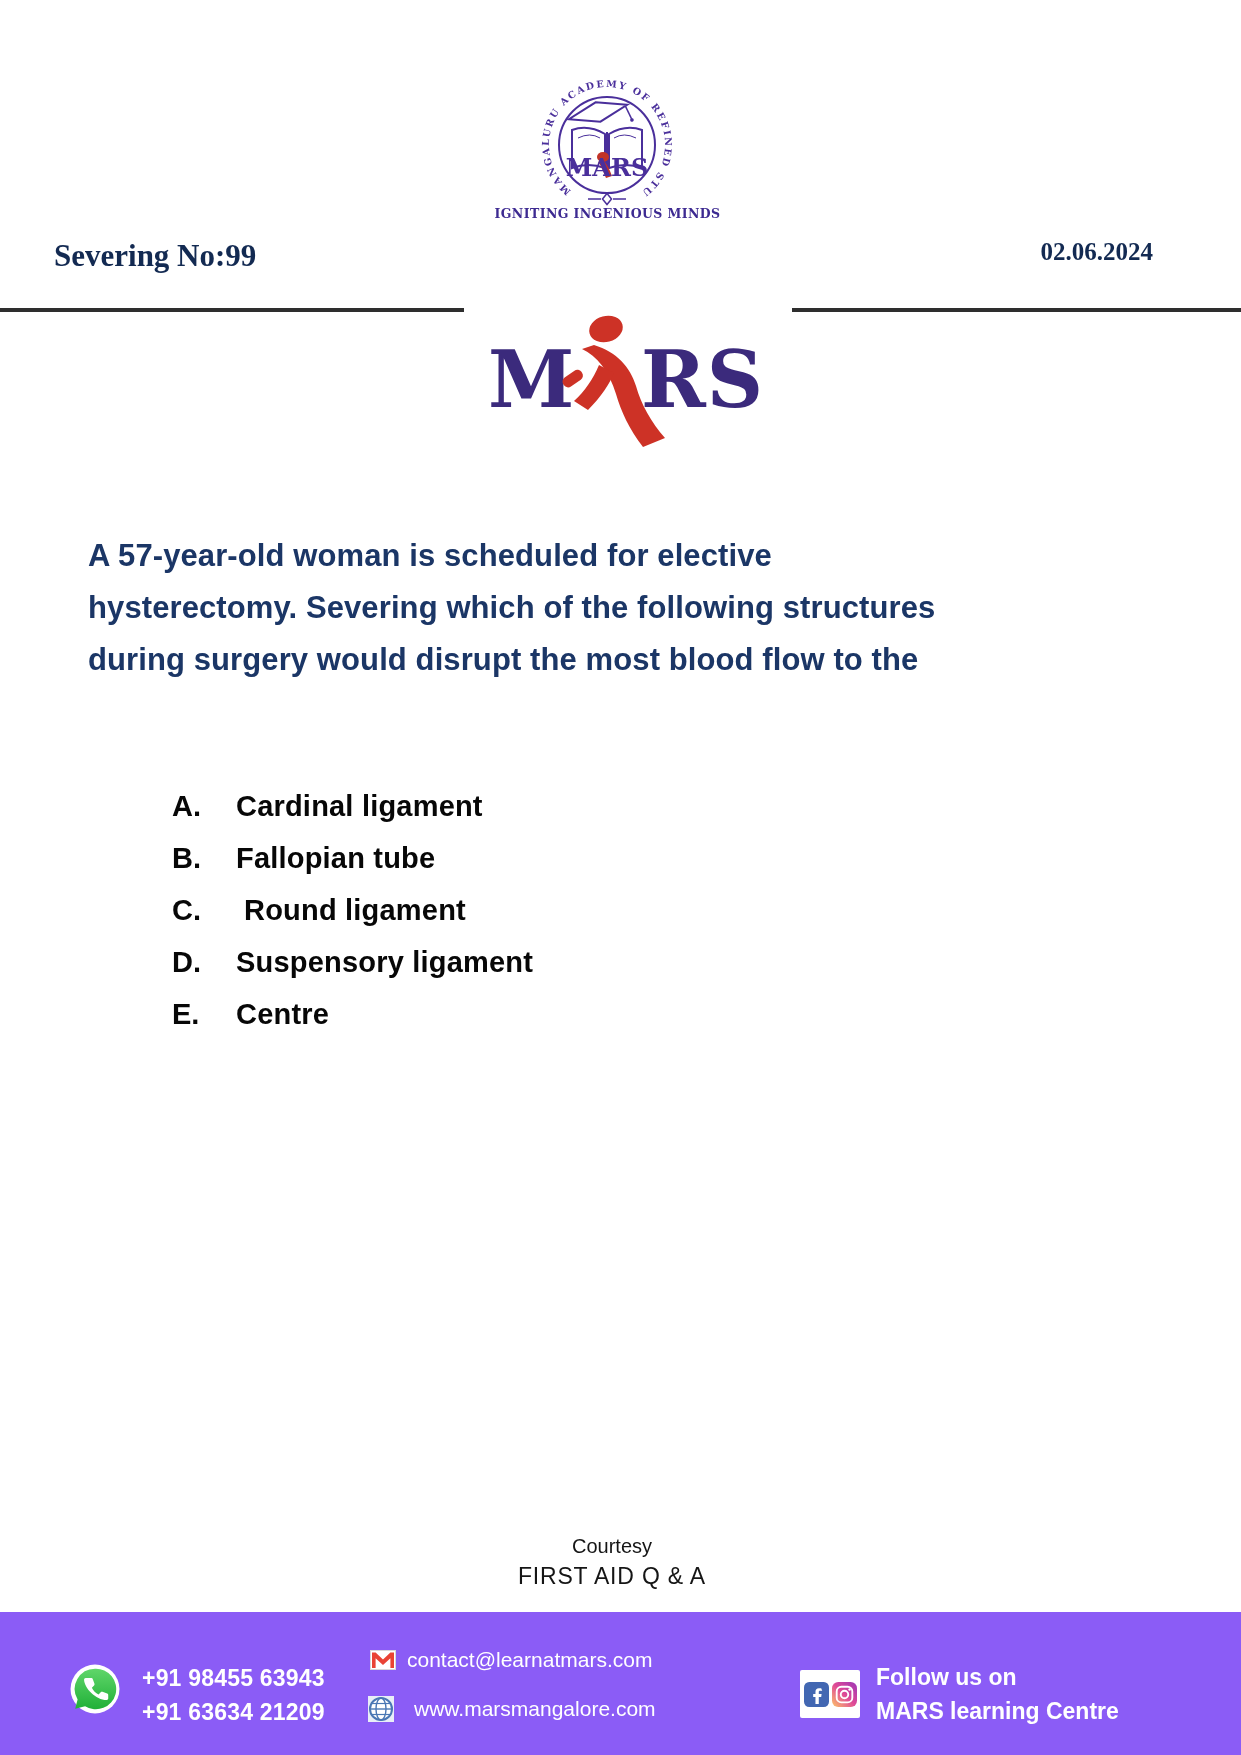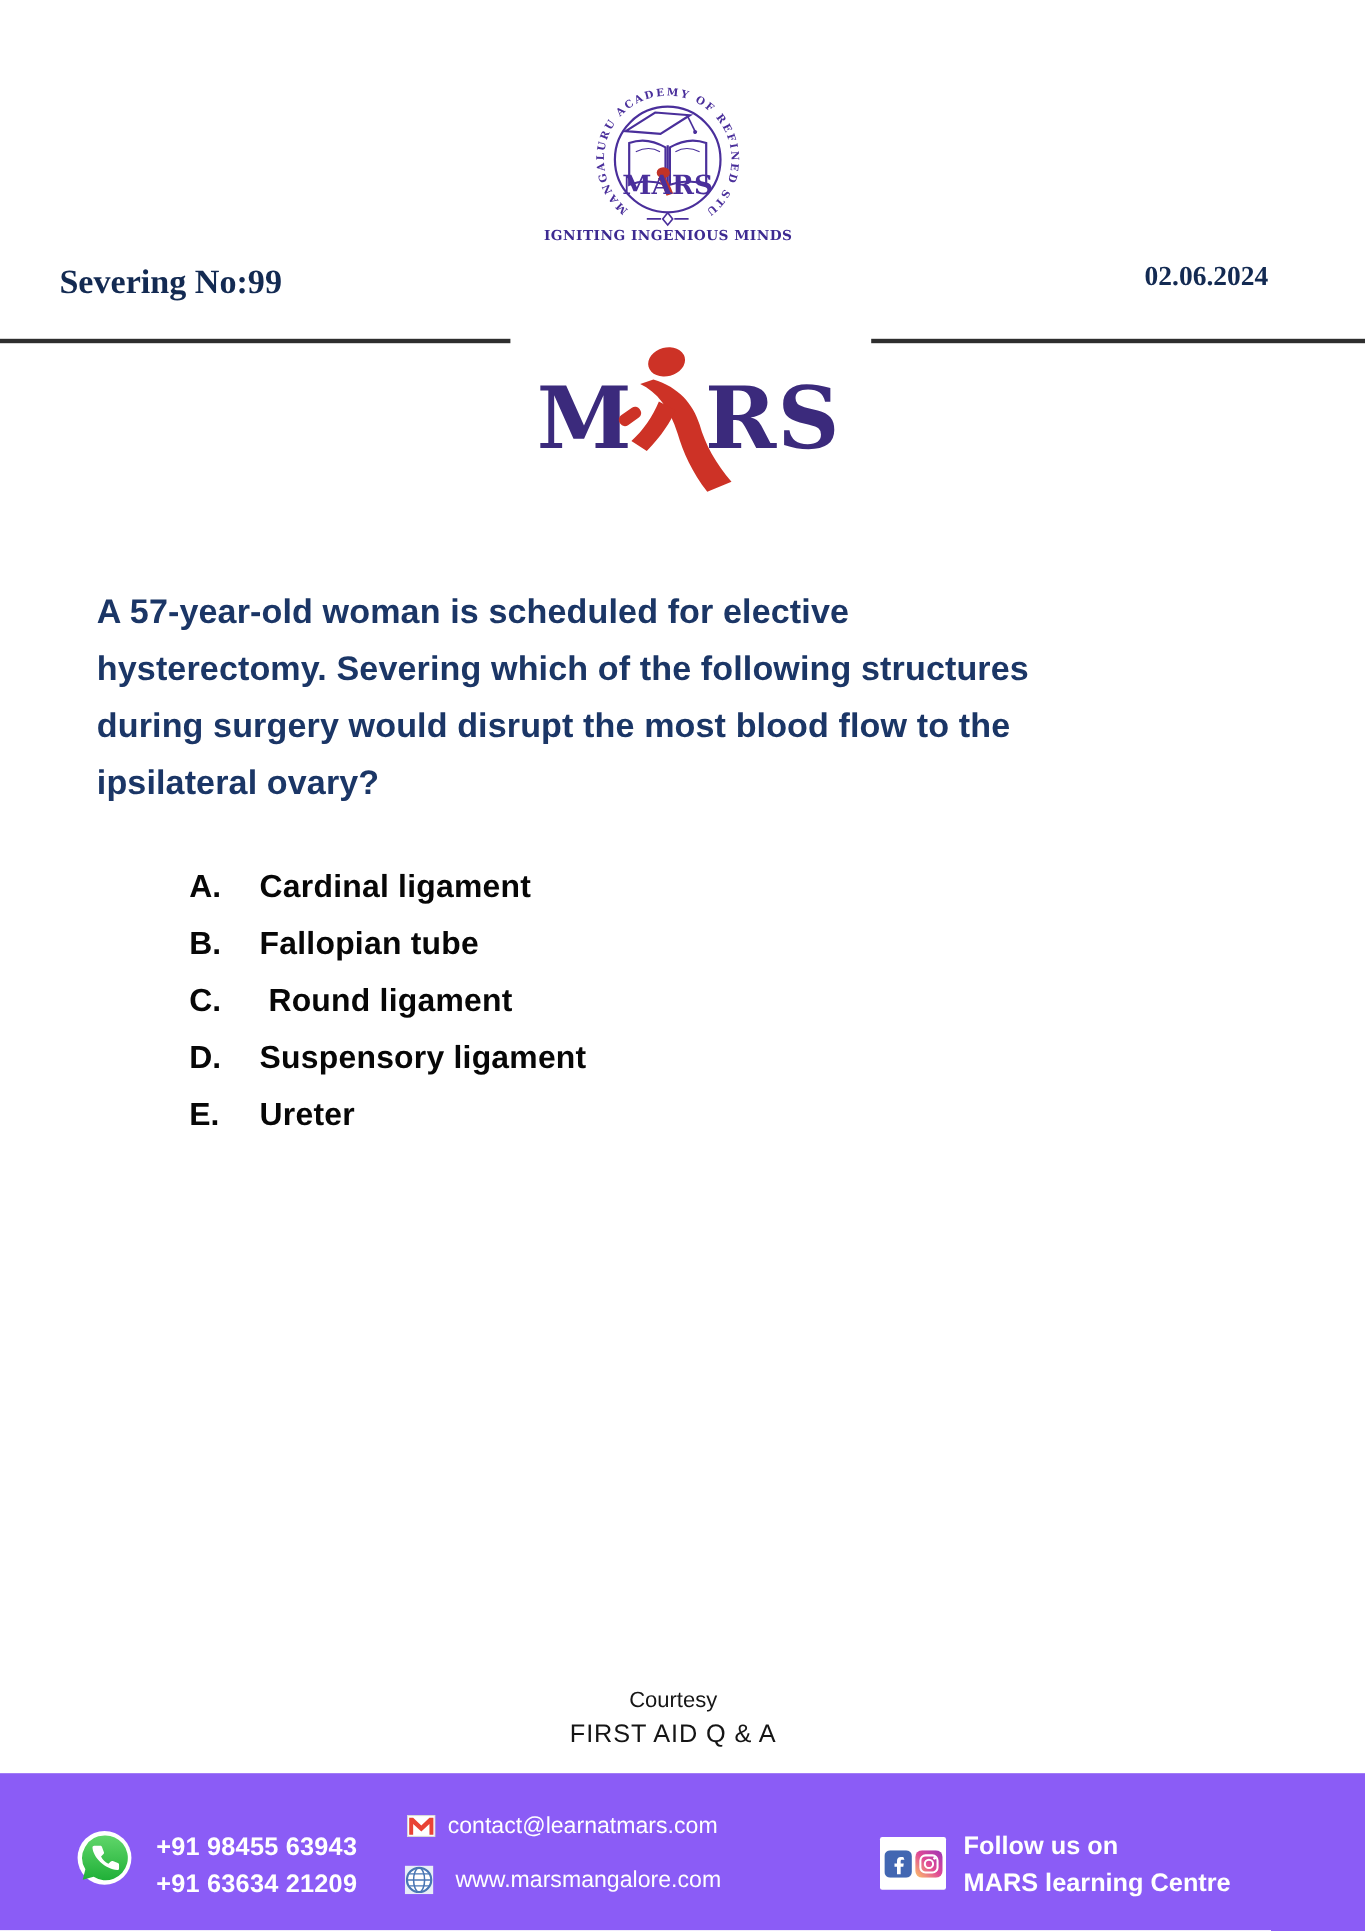--- a/index.html
+++ b/index.html
@@ -116,21 +116,20 @@
         <path d="M121,66 C115,80 107,92 96,102 L110,111 C123,98 132,84 136,74 Z"></path>
         <rect x="84" y="74" width="22" height="11" rx="5" transform="rotate(-35 95 80)"></rect>
       </g>
     </svg>
   </div>
 
   <div class="question">
     <div>A 57-year-old woman is scheduled for elective</div>
     <div>hysterectomy. Severing which of the following structures</div>
     <div>during surgery would disrupt the most blood flow to the</div>
-    <div>ipsilateral ovary?</div>
   </div>
 
   <div class="options">
     <div class="opt-row">
       <span class="opt-letter">A.</span>
       <span class="opt-label">Cardinal ligament</span>
     </div>
     <div class="opt-row">
       <span class="opt-letter">B.</span>
       <span class="opt-label">Fallopian tube</span>
@@ -138,21 +137,21 @@
     <div class="opt-row">
       <span class="opt-letter">C.</span>
       <span class="opt-label" style="margin-left:8px">Round ligament</span>
     </div>
     <div class="opt-row">
       <span class="opt-letter">D.</span>
       <span class="opt-label">Suspensory ligament</span>
     </div>
     <div class="opt-row">
       <span class="opt-letter">E.</span>
-      <span class="opt-label">Ureter</span>
+      <span class="opt-label">Centre</span>
     </div>
   </div>
 
   <div class="courtesy">
     <div class="courtesy-l1">Courtesy</div>
     <div class="courtesy-l2">FIRST AID Q &amp; A</div>
   </div>
 
   <div class="footer">
 

